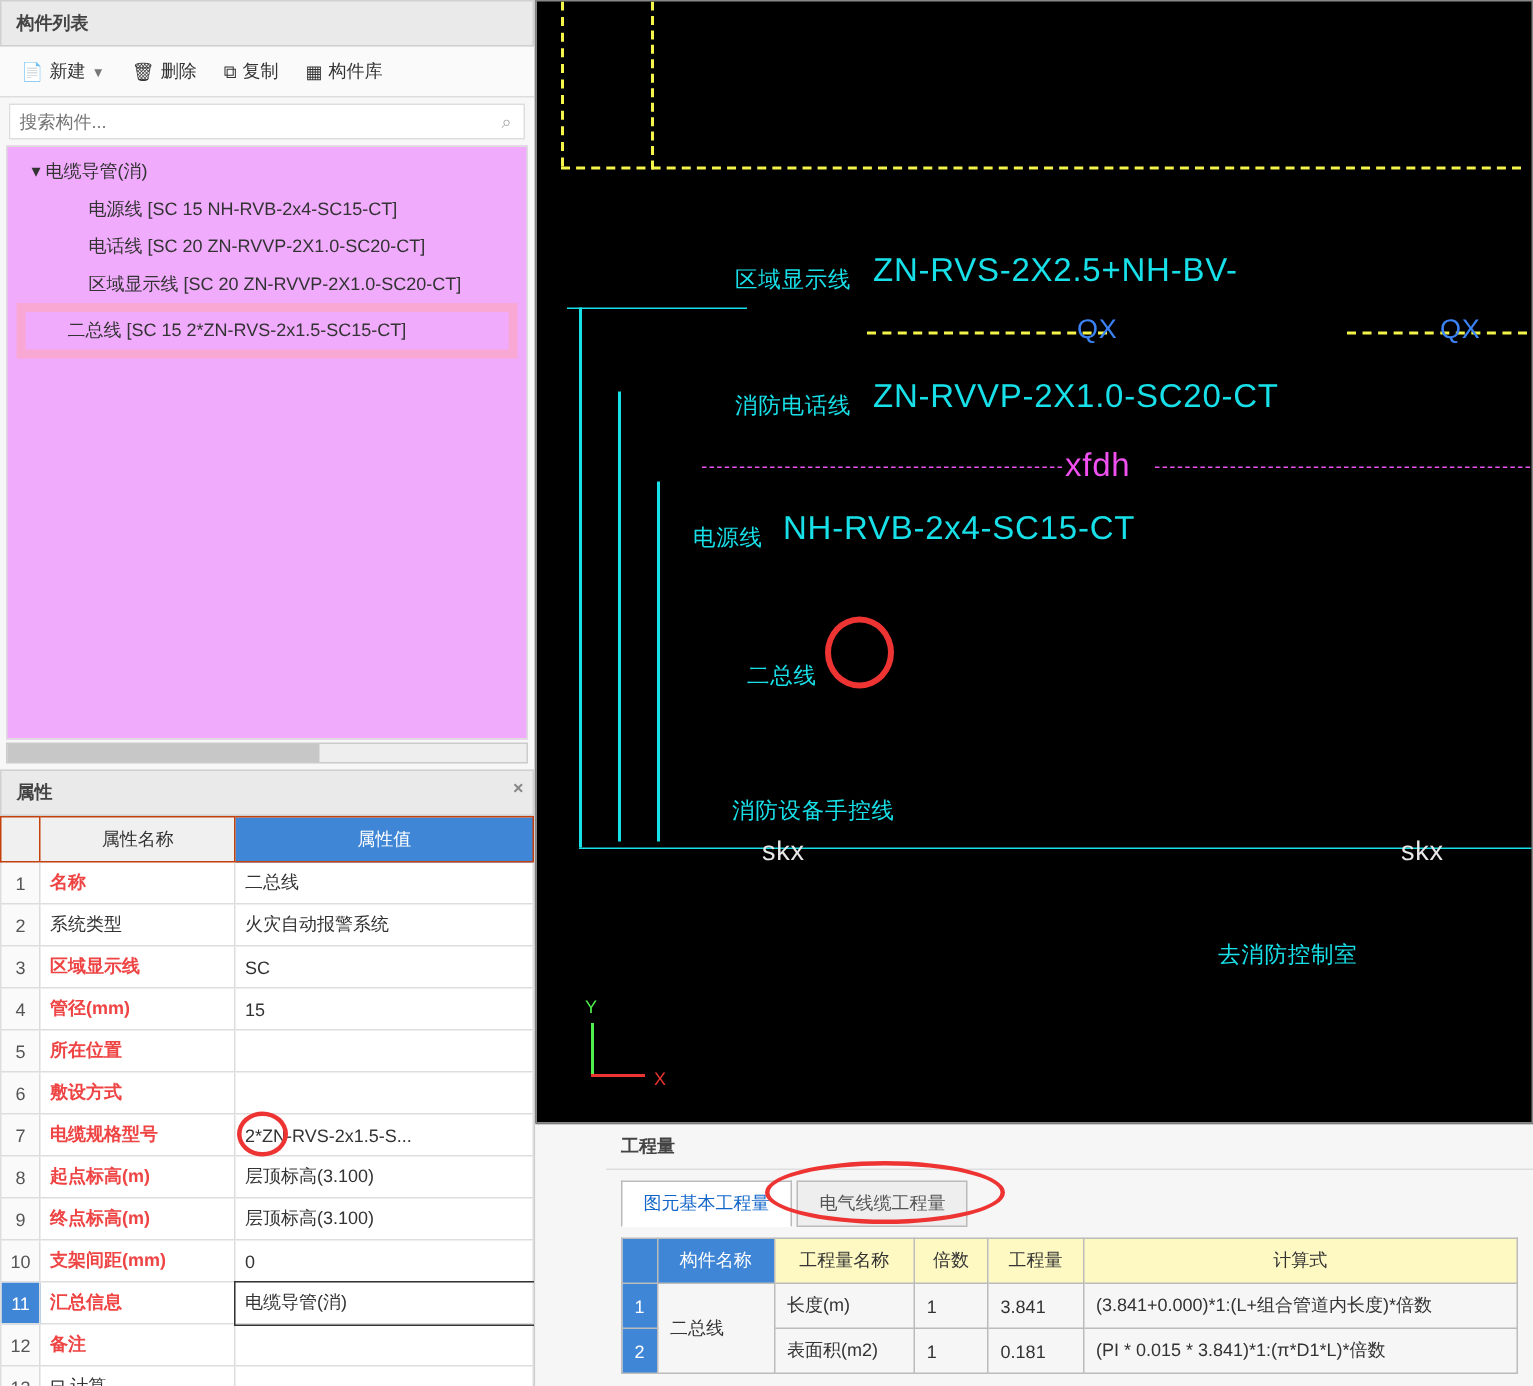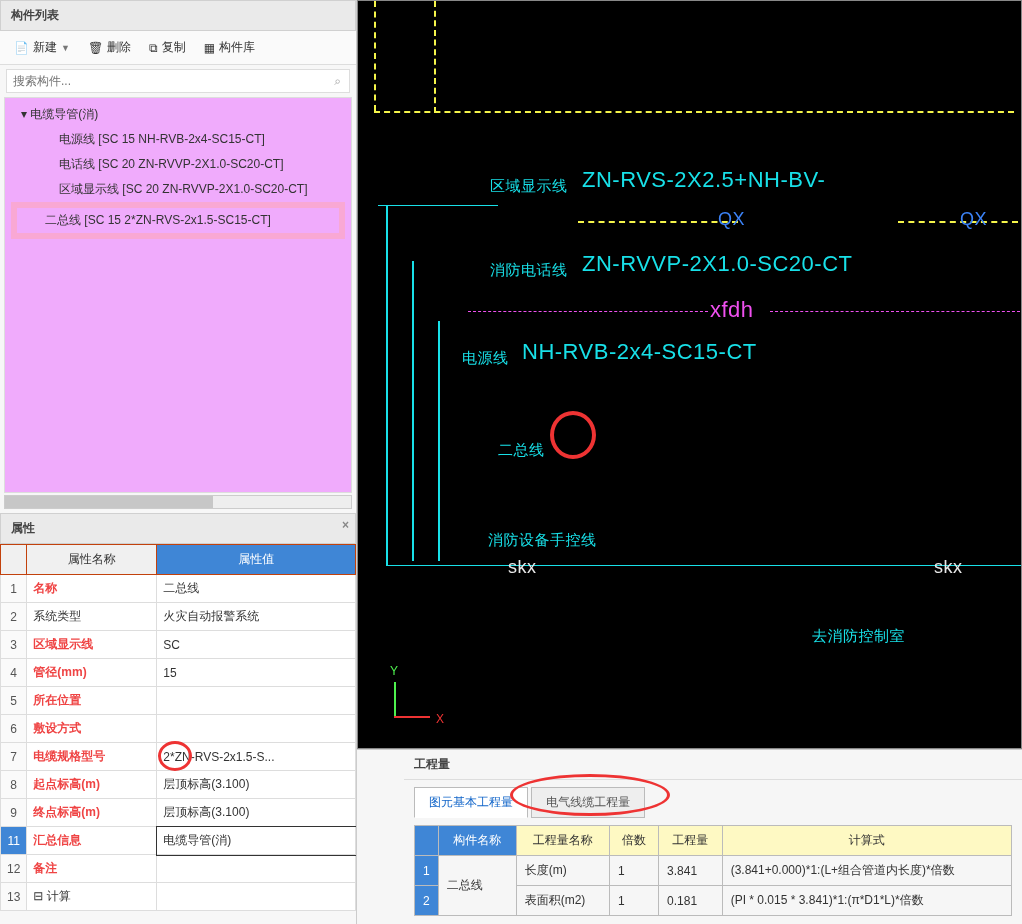--- a/index.html
+++ b/index.html
@@ -319,20 +319,25 @@
       <tr>
             <td class="idx">8</td>
             <td class="name"><a class="link">起点标高(m)</a></td>
             <td class="val">层顶标高(3.100)</td>
           </tr>
       <tr>
             <td class="idx">9</td>
             <td class="name"><a class="link">终点标高(m)</a></td>
             <td class="val">层顶标高(3.100)</td>
           </tr>
+      <tr>
+            <td class="idx">10</td>
+            <td class="name"><a class="link">支架间距(mm)</a></td>
+            <td class="val">0</td>
+          </tr>
       <tr class="row-active">
             <td class="idx">11</td>
             <td class="name"><a class="link">汇总信息</a></td>
             <td class="val">电缆导管(消)</td>
           </tr>
       <tr>
             <td class="idx">12</td>
             <td class="name"><a class="link">备注</a></td>
             <td class="val"></td>
           </tr>

